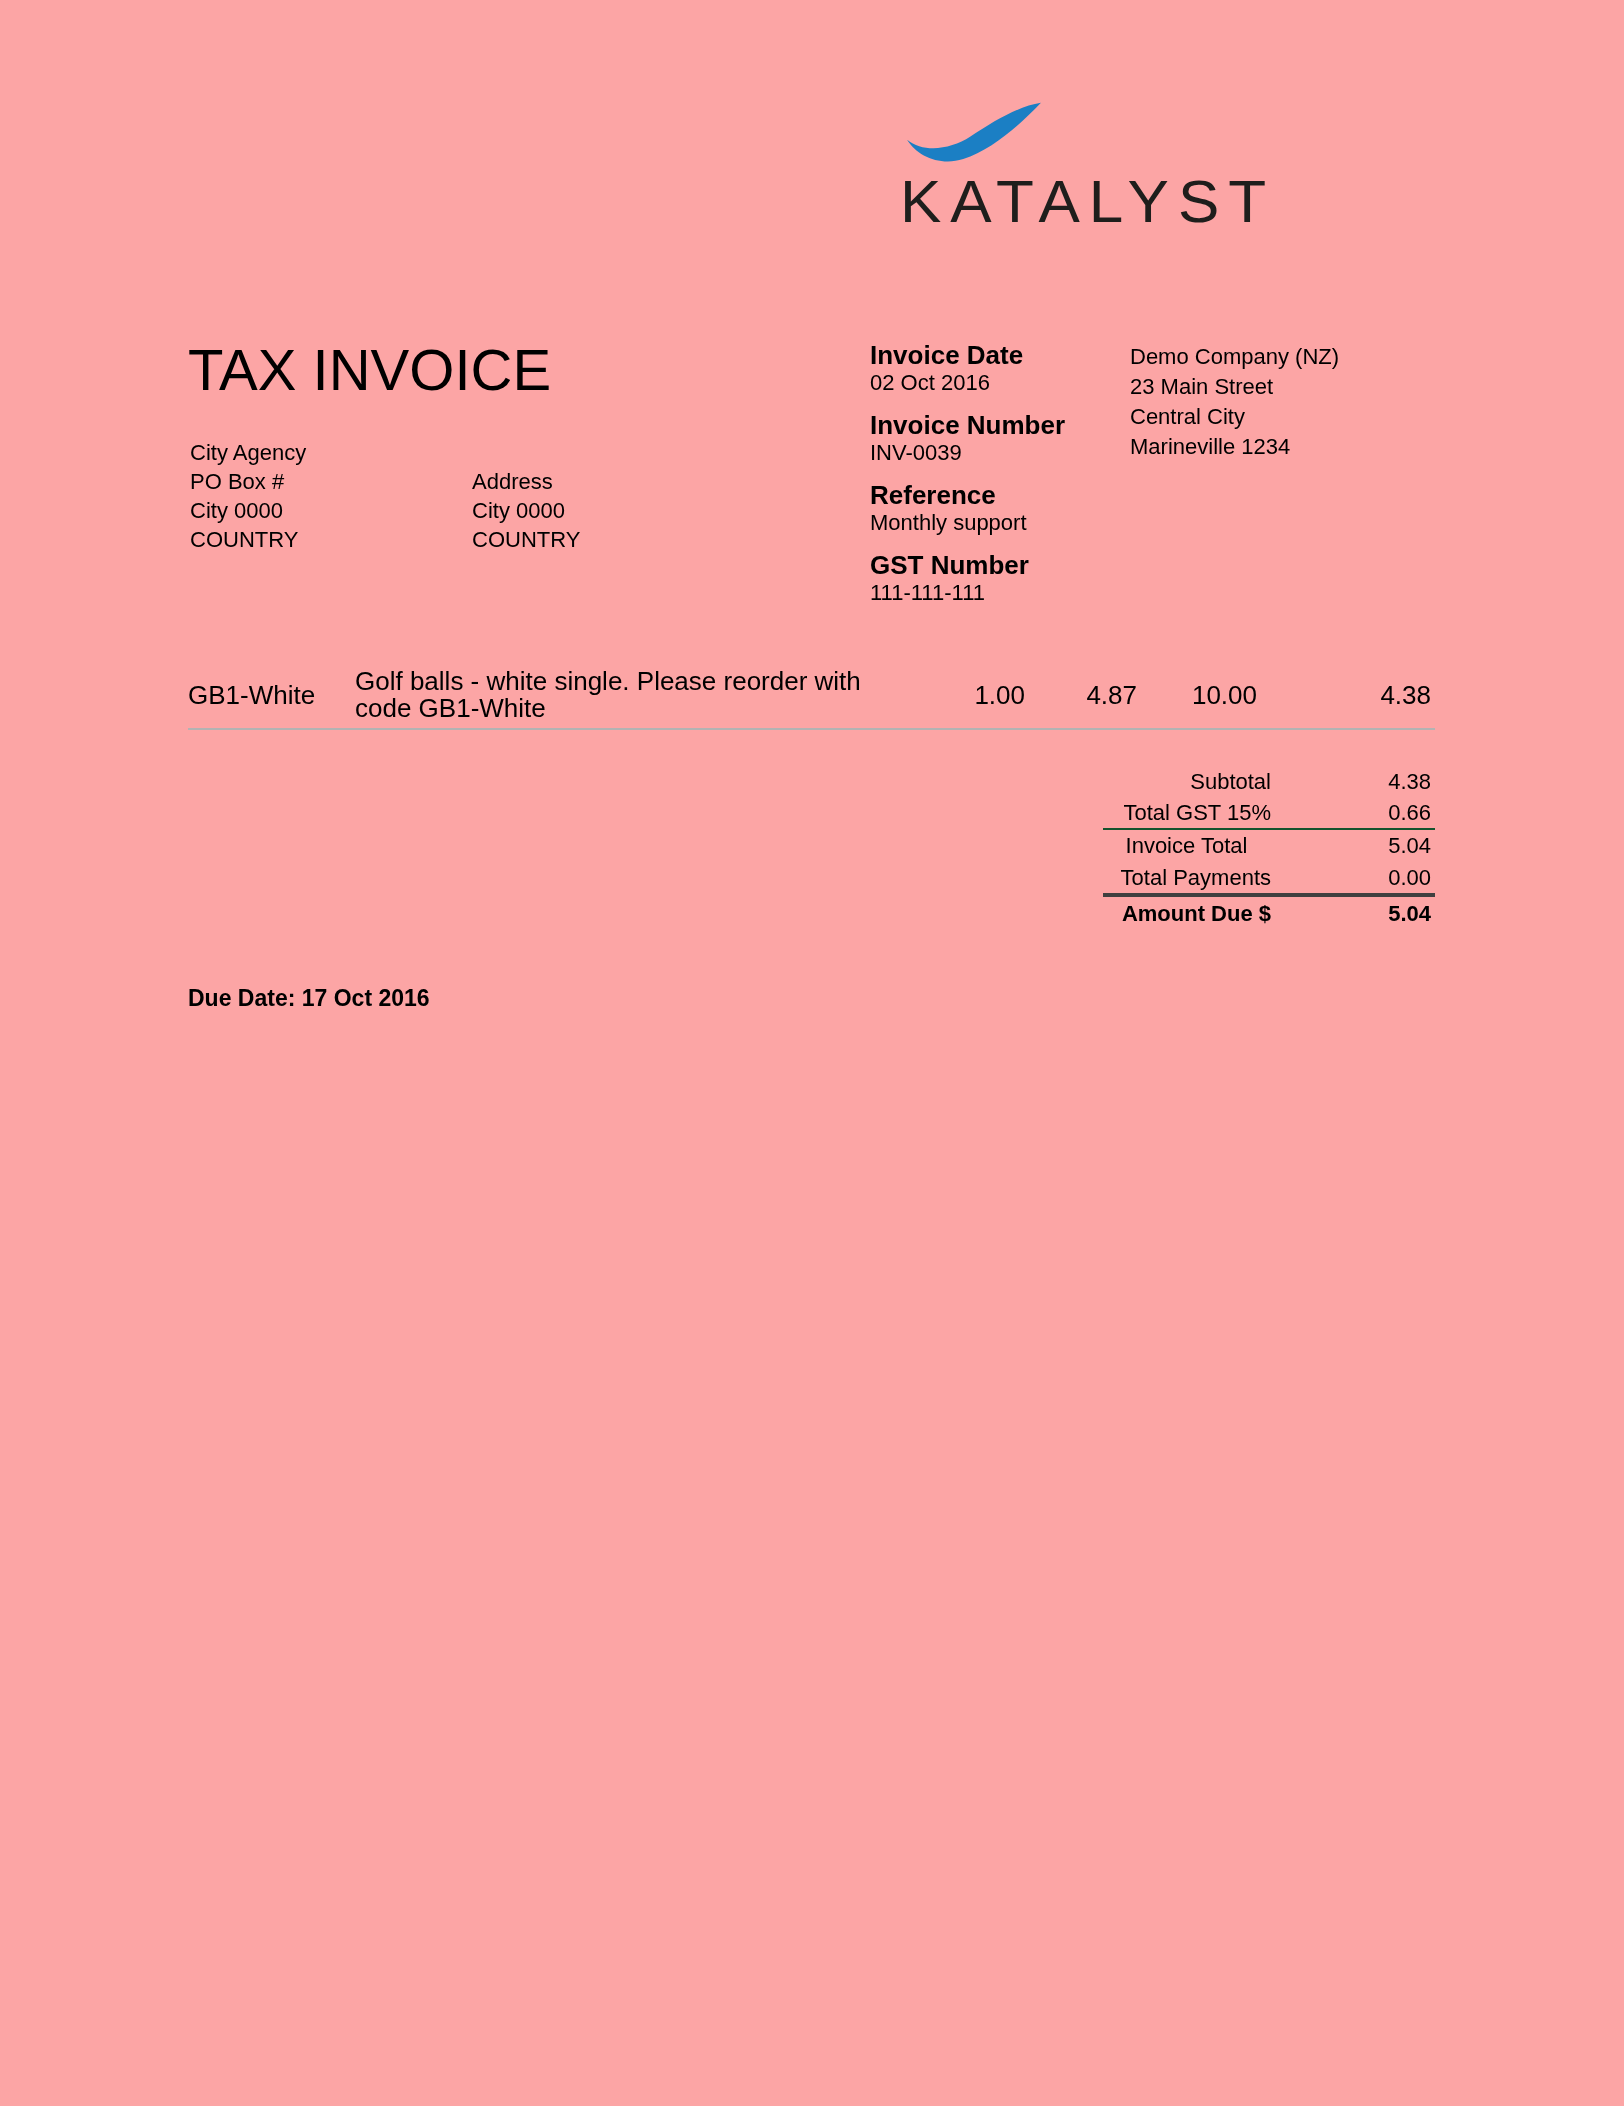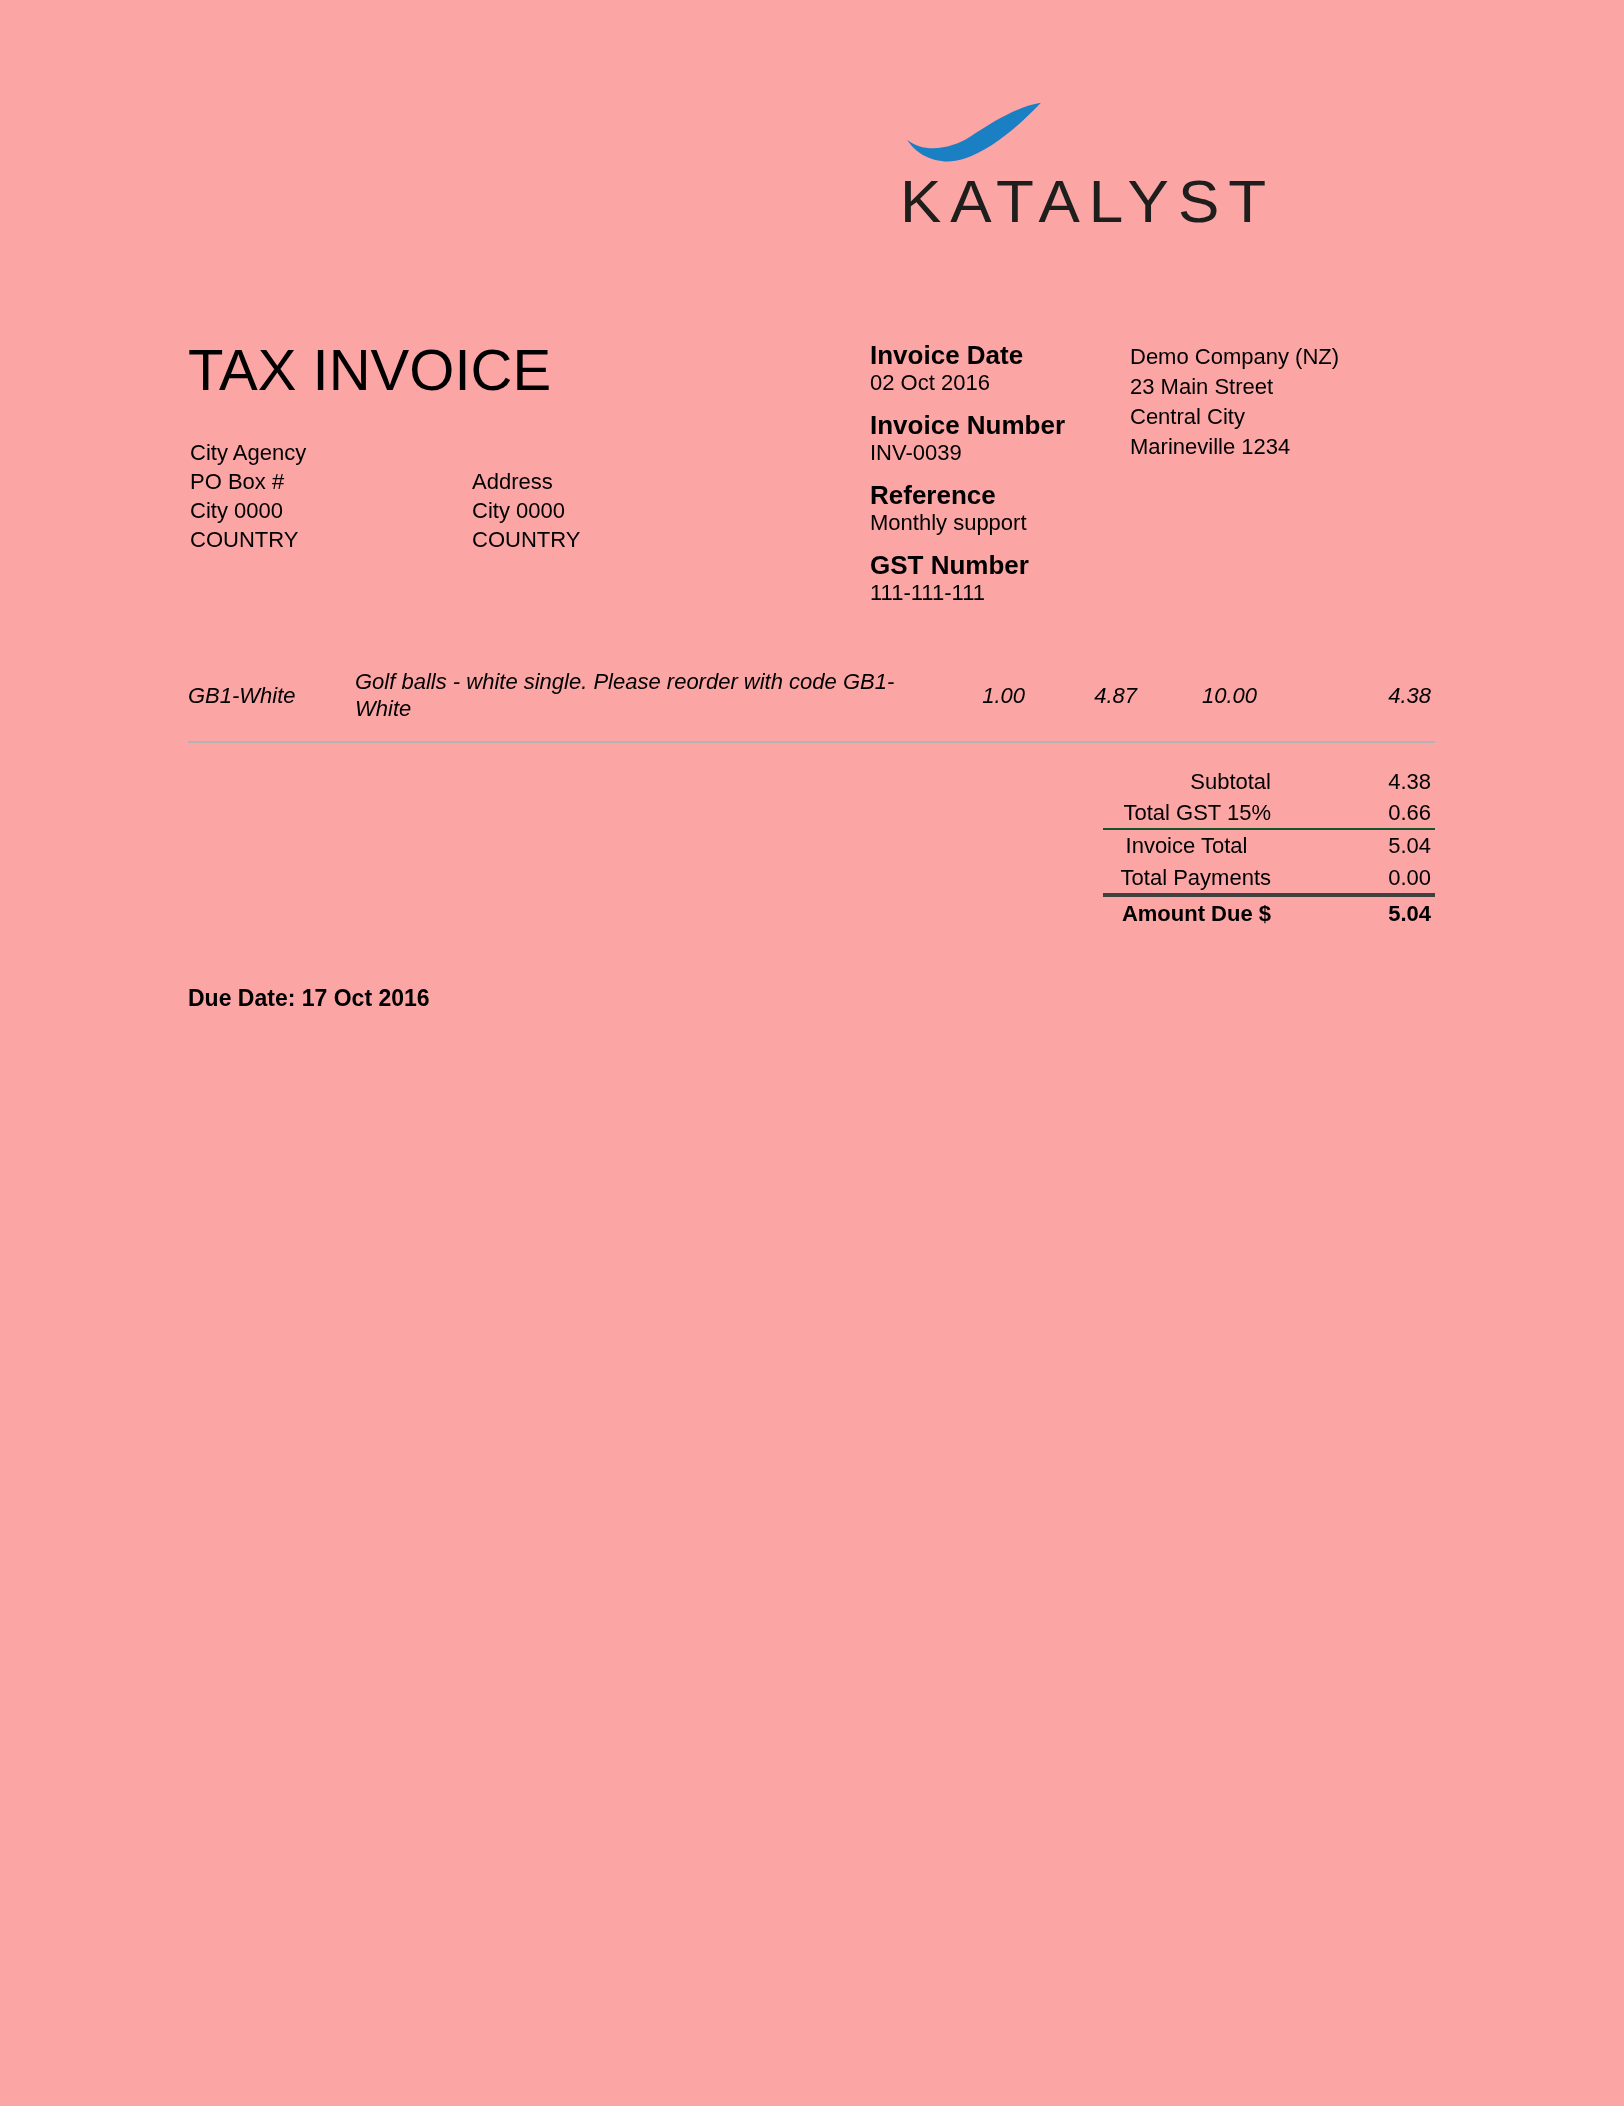--- a/index.html
+++ b/index.html
@@ -104,26 +104,25 @@
     align-items: flex-end;
     padding-bottom: 7px;
     border-bottom: 5px solid #000000;
     font-size: 22px;
     font-weight: 700;
     line-height: 26px;
   }
   .trow {
     display: flex;
     align-items: center;
-    padding: 3px 0 18px 0;
+    padding: 3px 0 5px 0;
     border-bottom: 2px solid #b3b3b3;
-    font-size: 22px;
+    font-size: 26px;
     line-height: 27px;
     min-height: 56px;
-    font-style: italic;
   }
   .c-item   { width: 167px; text-align: left; }
   .c-desc   { width: 550px; text-align: left; padding-right: 6px; box-sizing: border-box; }
   .c-qty    { width: 120px; text-align: right; }
   .c-unit   { width: 112px; text-align: right; }
   .c-disc   { width: 120px; text-align: right; }
   .c-amt    { width: 178px; text-align: right; padding-right: 4px; box-sizing: border-box; }
 
   
   .totals {

